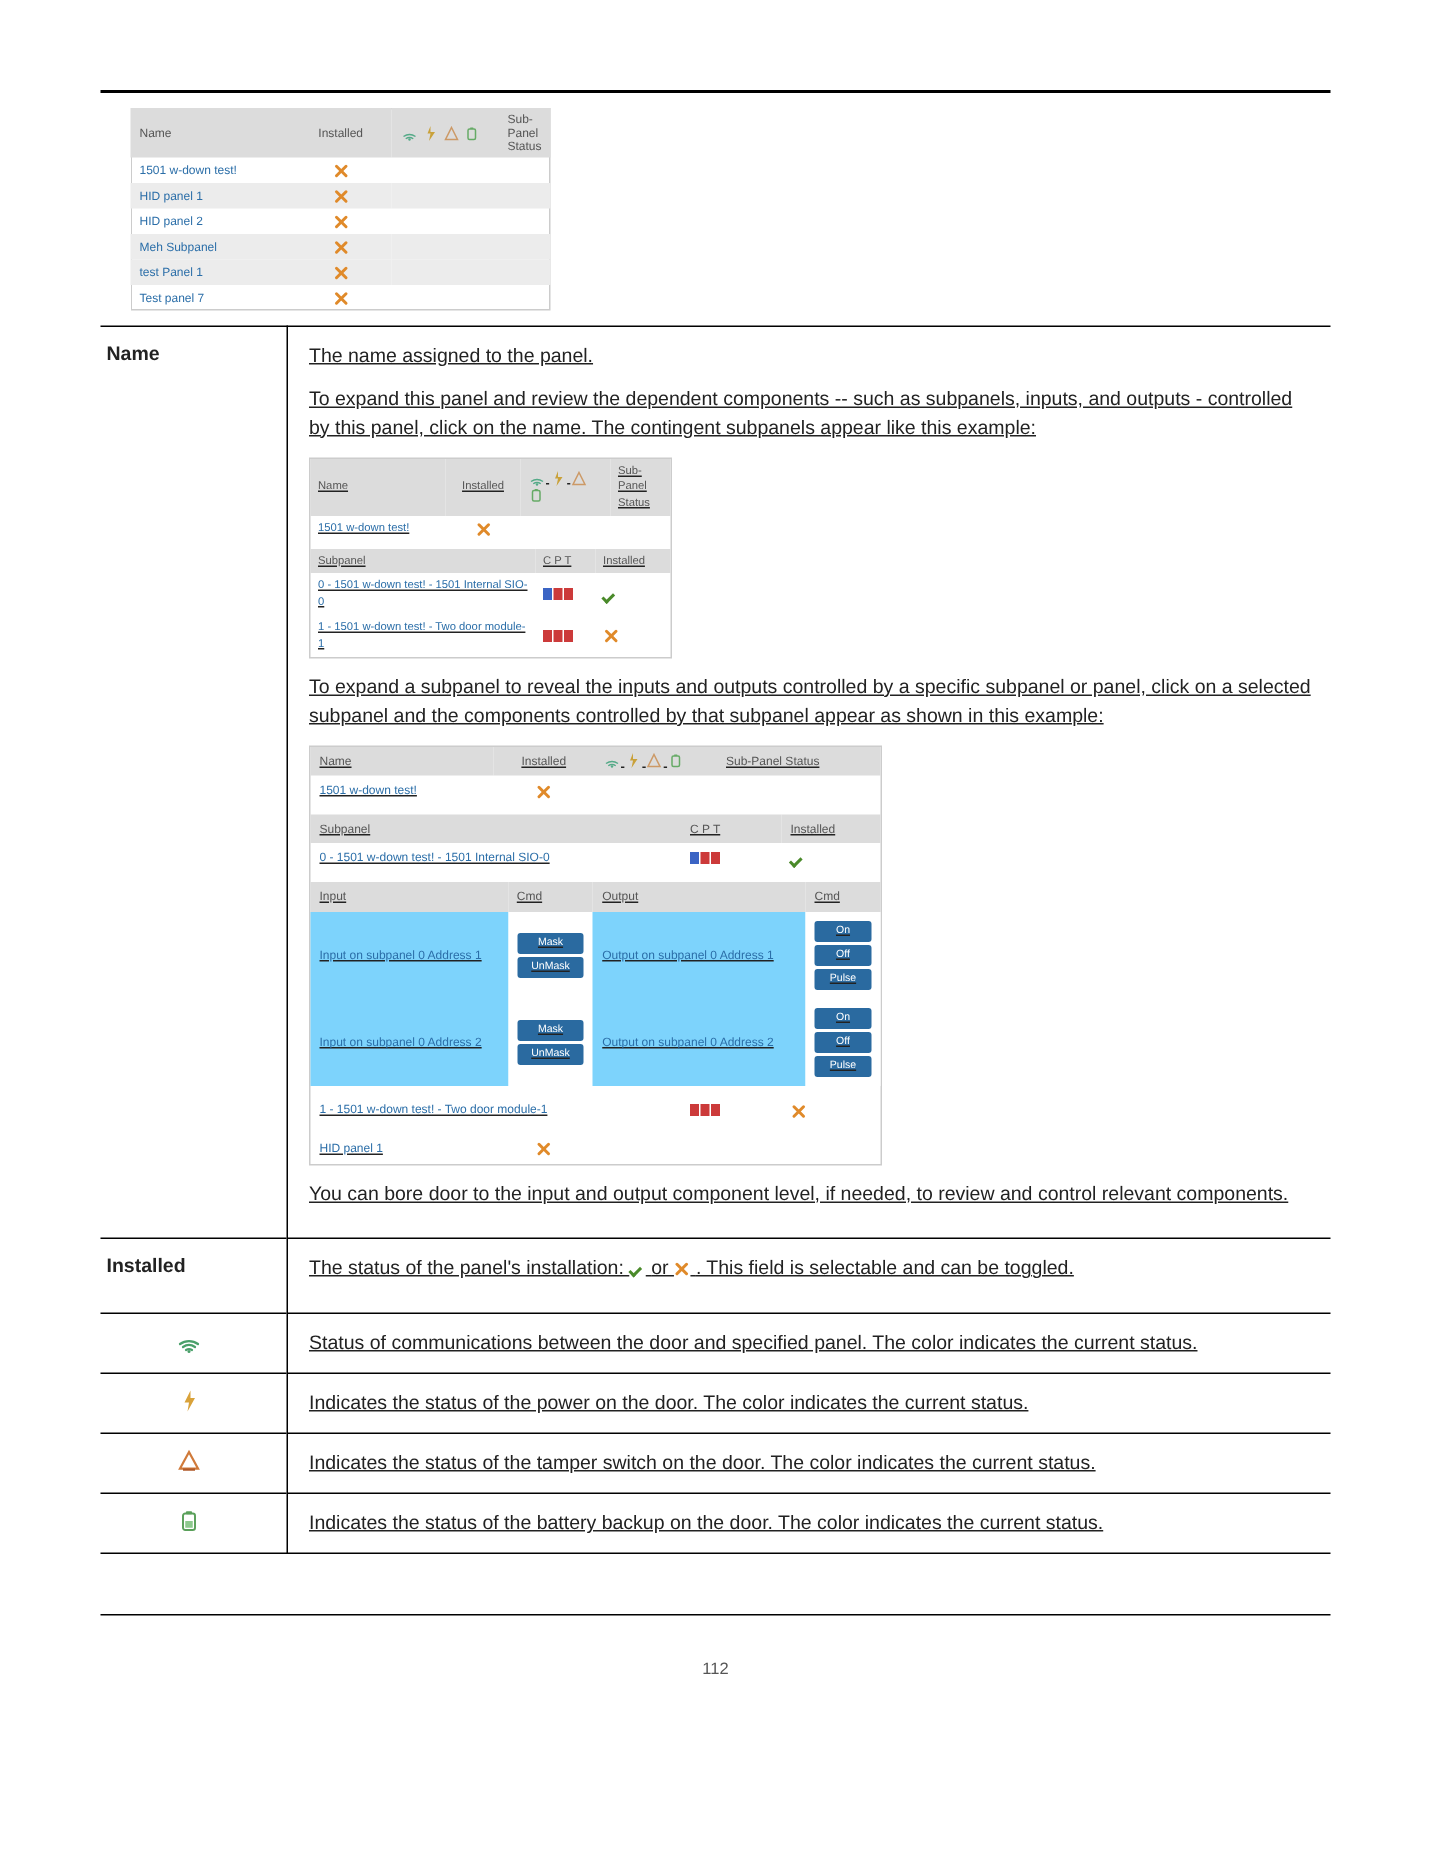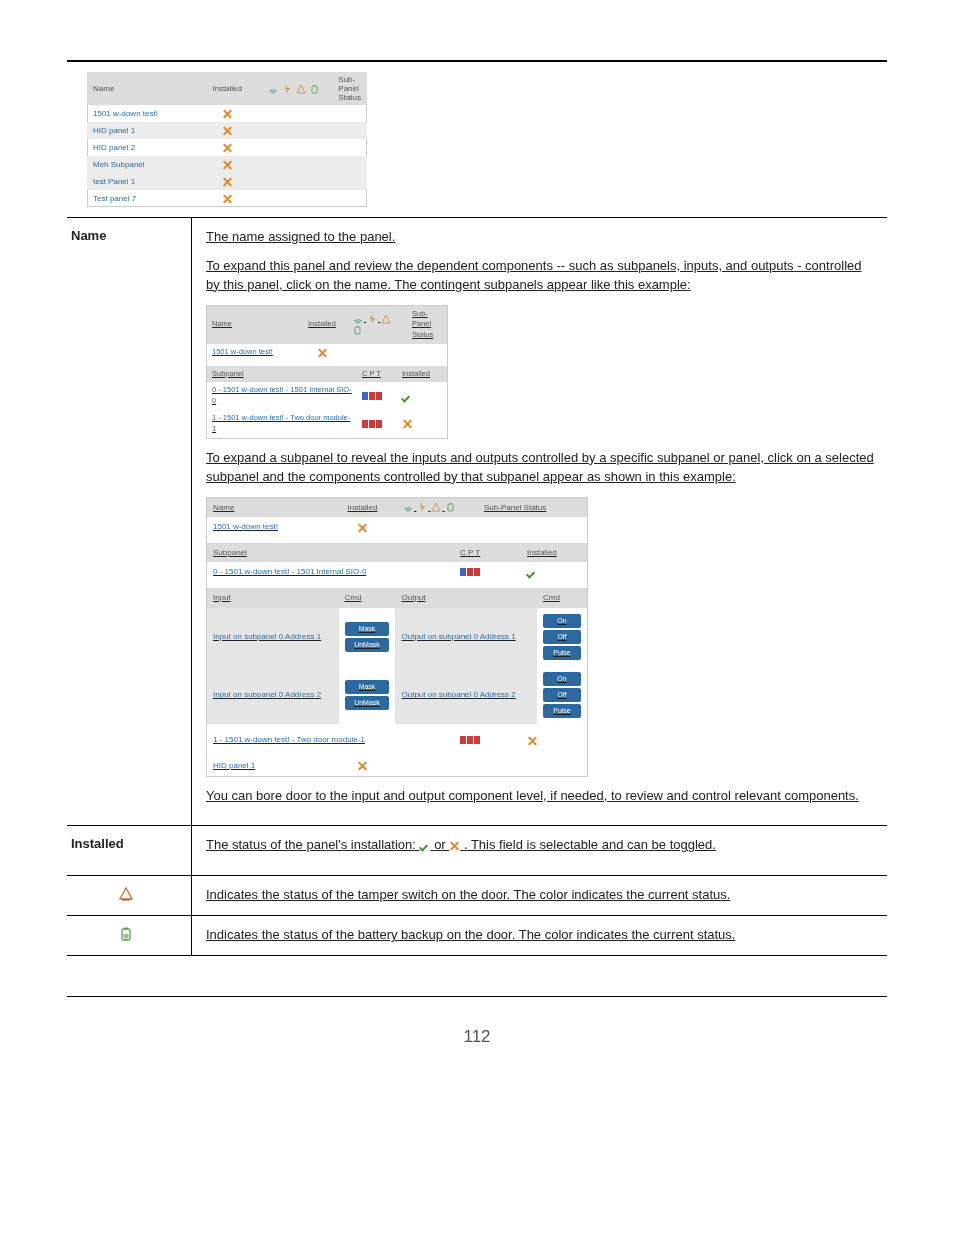--- a/index.html
+++ b/index.html
@@ -149,26 +149,26 @@
     display:block;
     background:#2a6aa0;
     color:#fff;
     font-size:7px;
     padding:2px 5px;
     margin:2px 0;
     border-radius:2px;
     text-align:center;
     min-width:28px;
   }
-  .io-row td { background: #e5e5e5; }
+  .io-row td { background: #7dd3fc; }
   .io-row td.cmd { background:#fff; }
 
   .pagenum {
     text-align:center;
-    font-size:17px;
+    font-size:11px;
     color:#555;
     margin-top: 30px;
   }
 
   
   svg.rh { width:16px; height:16px; }
 </style>
 </head>
 <body>
 
@@ -431,21 +431,38 @@
         <p>
           <span>The status of the panel's installation: </span>
           <span class="ico checkico" style="position:relative"></span>
           <span> or </span>
           <span class="ico xico orange"></span>
           <span>. This field is selectable and can be toggled.</span>
         </p>
       </td>
     </tr>
 
-
+    <tr>
+      <th style="text-align:center">
+        <svg class="rh" viewBox="0 0 16 16">
+          <path d="M2 10a10 10 0 0112 0M4 12a7 7 0 018 0M6 14a4 4 0 014 0" stroke="#4aa06a" stroke-width="1.5" fill="none" stroke-linecap="round"></path>
+          <circle cx="8" cy="15" r="1" fill="#4aa06a"></circle>
+        </svg>
+      </th>
+      <td>Status of communications between the door and specified panel. The color indicates the current status.</td>
+    </tr>
+
+    <tr>
+      <th style="text-align:center">
+        <svg class="rh" viewBox="0 0 16 16">
+          <path d="M9 1L5 9h3l-1 6 5-9H9z" fill="#d9a23a"></path>
+        </svg>
+      </th>
+      <td>Indicates the status of the power on the door. The color indicates the current status.</td>
+    </tr>
 
     <tr>
       <th style="text-align:center">
         <svg class="rh" viewBox="0 0 16 16">
           <path d="M8 2l6 11H2z" fill="none" stroke="#d07a3a" stroke-width="1.5"></path>
           <rect x="4" y="13" width="8" height="1.5" fill="#b05a2a"></rect>
         </svg>
       </th>
       <td>Indicates the status of the tamper switch on the door. The color indicates the current status.</td>
     </tr>

